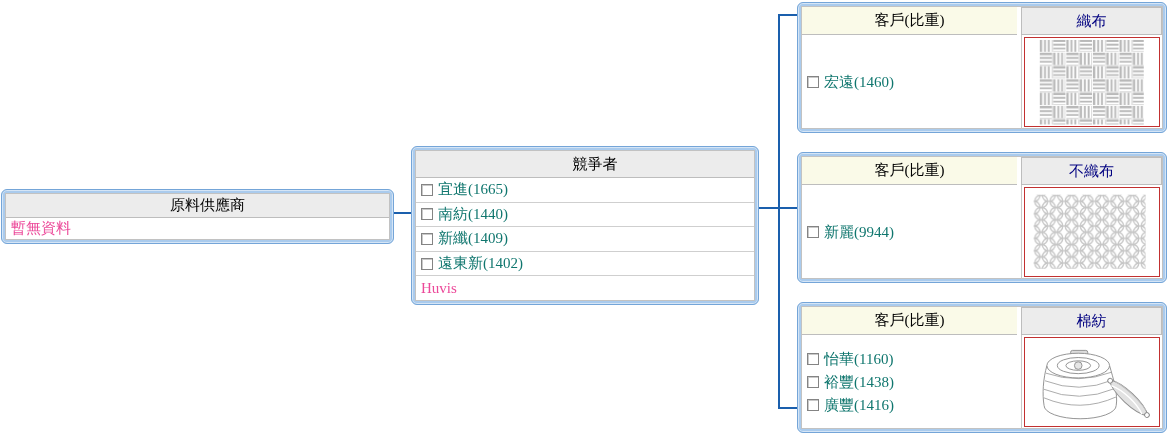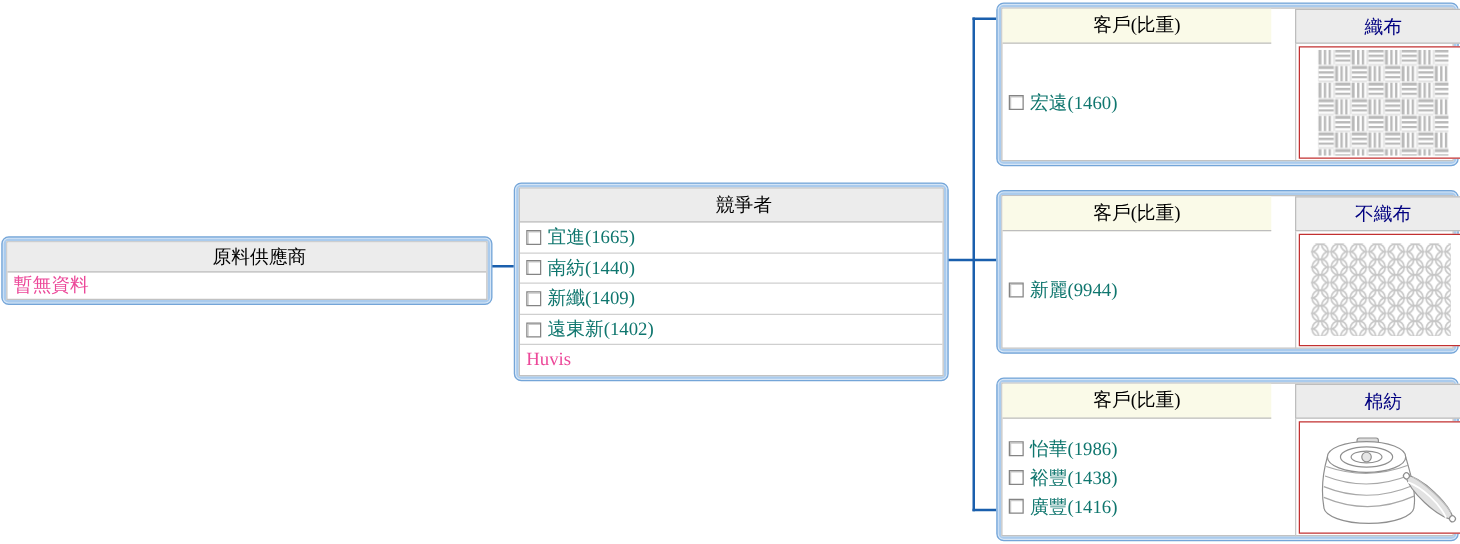--- a/index.html
+++ b/index.html
@@ -37,21 +37,21 @@
   .supplier .row{flex:1;}
   
   .prod-label{position:absolute;left:411px;top:119px;width:348px;text-align:center;}
   
   .competitor{left:411px;top:146px;width:348px;height:159px;}
   .competitor .hdr{height:26px;}
   .competitor .row{flex:1;border-bottom:1px solid #CFCFCF;}
   .competitor .row:last-child{border-bottom:none;}
   
   .customer{left:797px;width:370px;height:131px;}
-  .customer .panel-body{display:grid;grid-template-columns:215px 141px;grid-template-rows:28px 1fr;column-gap:19px;}
+  .customer .panel-body{display:grid;grid-template-columns:215px 141px;grid-template-rows:28px 1fr;column-gap:4px;}
   .customer .hdr-left{background:#FAFAE8;border-bottom:1px solid #BDBDBD;display:flex;align-items:center;justify-content:center;}
   .customer .hdr-right{background:#ECECEC;border:1px solid #BDBDBD;display:flex;align-items:center;justify-content:center;color:#000080;}
   .customer .list{display:flex;flex-direction:column;justify-content:center;}
   .customer .list .row{height:23px;flex:none;}
   .customer .imgcell{border-left:1px solid #C8C8C8;padding:2px;display:flex;}
   .redbox{flex:1;border:1px solid #C23030;background:#fff;padding:1px;display:flex;}
   svg.art{width:100%;height:100%;display:block;}
   .cust-top{top:2px;}
   .cust-mid{top:152px;}
   .cust-bot{top:302px;}
@@ -164,21 +164,21 @@
     </div>
   </div>
 
   <div class="panel customer cust-bot">
     <div class="panel-body">
       <div class="hdr-left">客戶(比重)</div>
       <div class="hdr-right">棉紡</div>
       <div class="list">
         <div class="row">
           <input type="checkbox" class="cb" style="">
-          <a class="lnk">怡華(1986)</a>
+          <a class="lnk">怡華(1160)</a>
         </div>
         <div class="row">
           <input type="checkbox" class="cb" style="">
           <a class="lnk">裕豐(1438)</a>
         </div>
         <div class="row">
           <input type="checkbox" class="cb" style="">
           <a class="lnk">廣豐(1416)</a>
         </div>
       </div>

